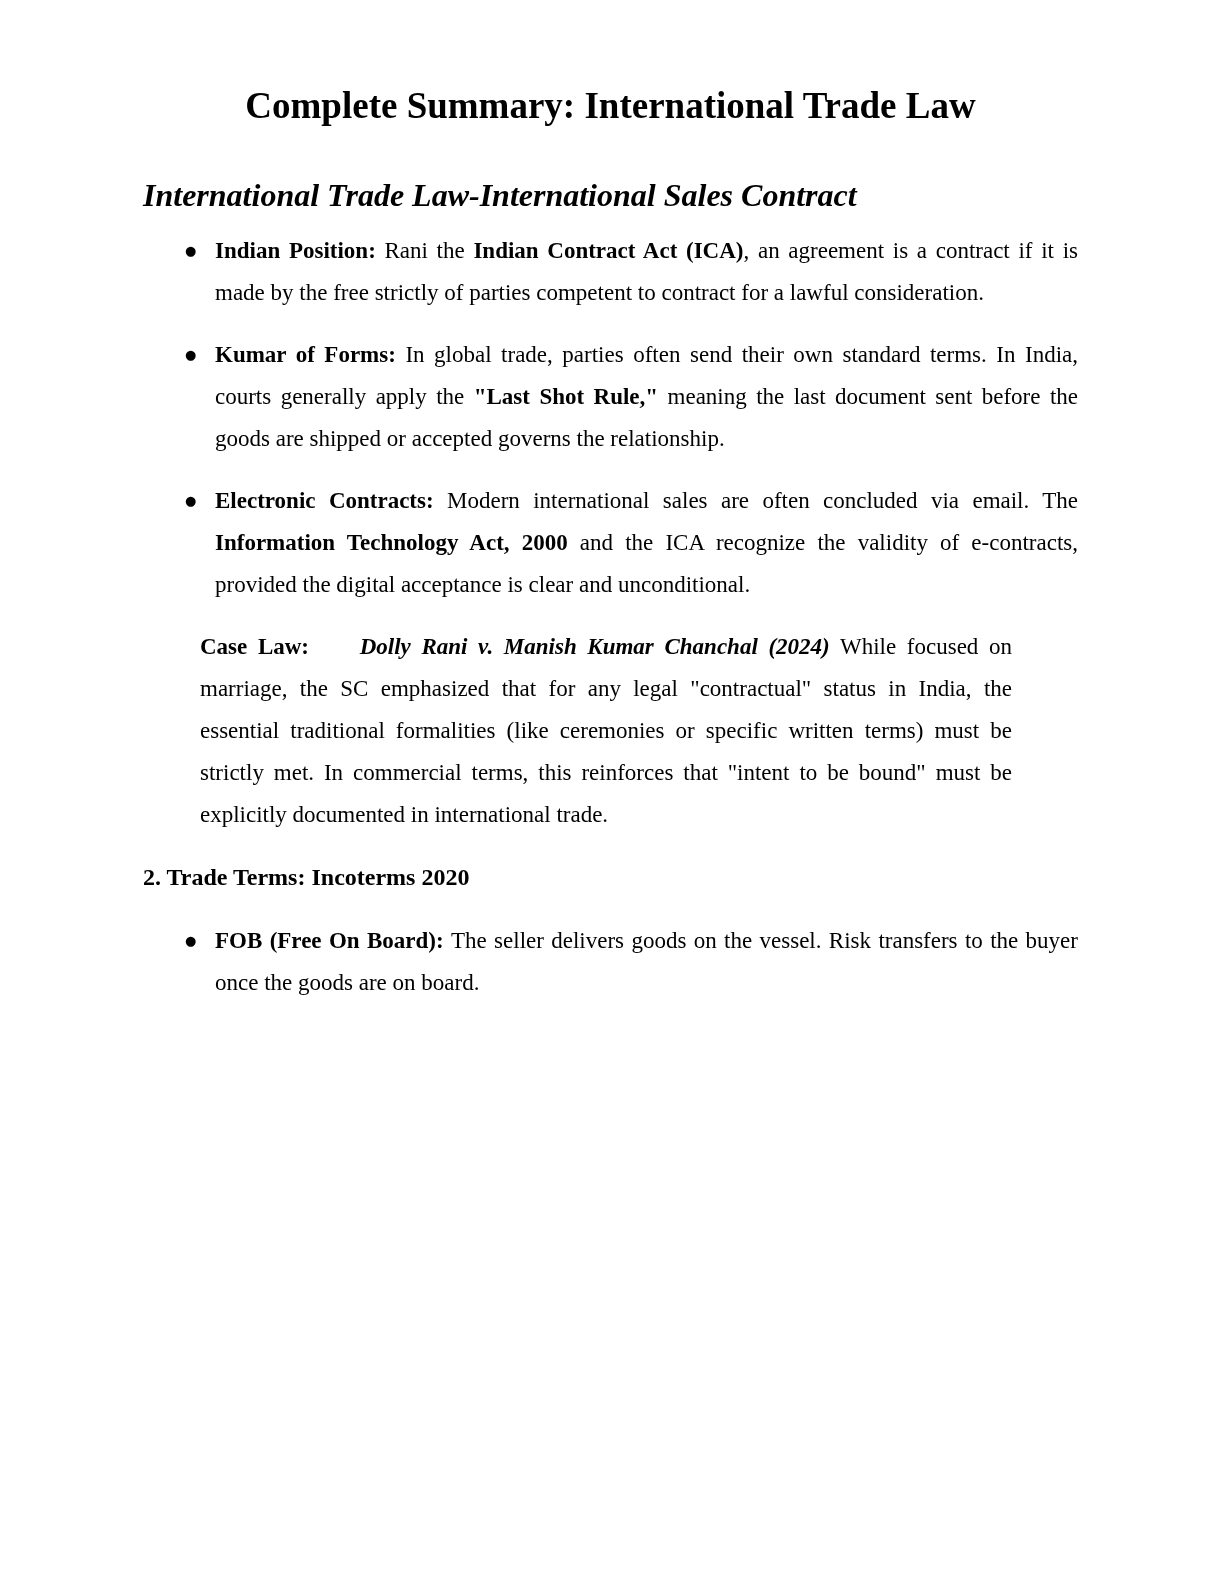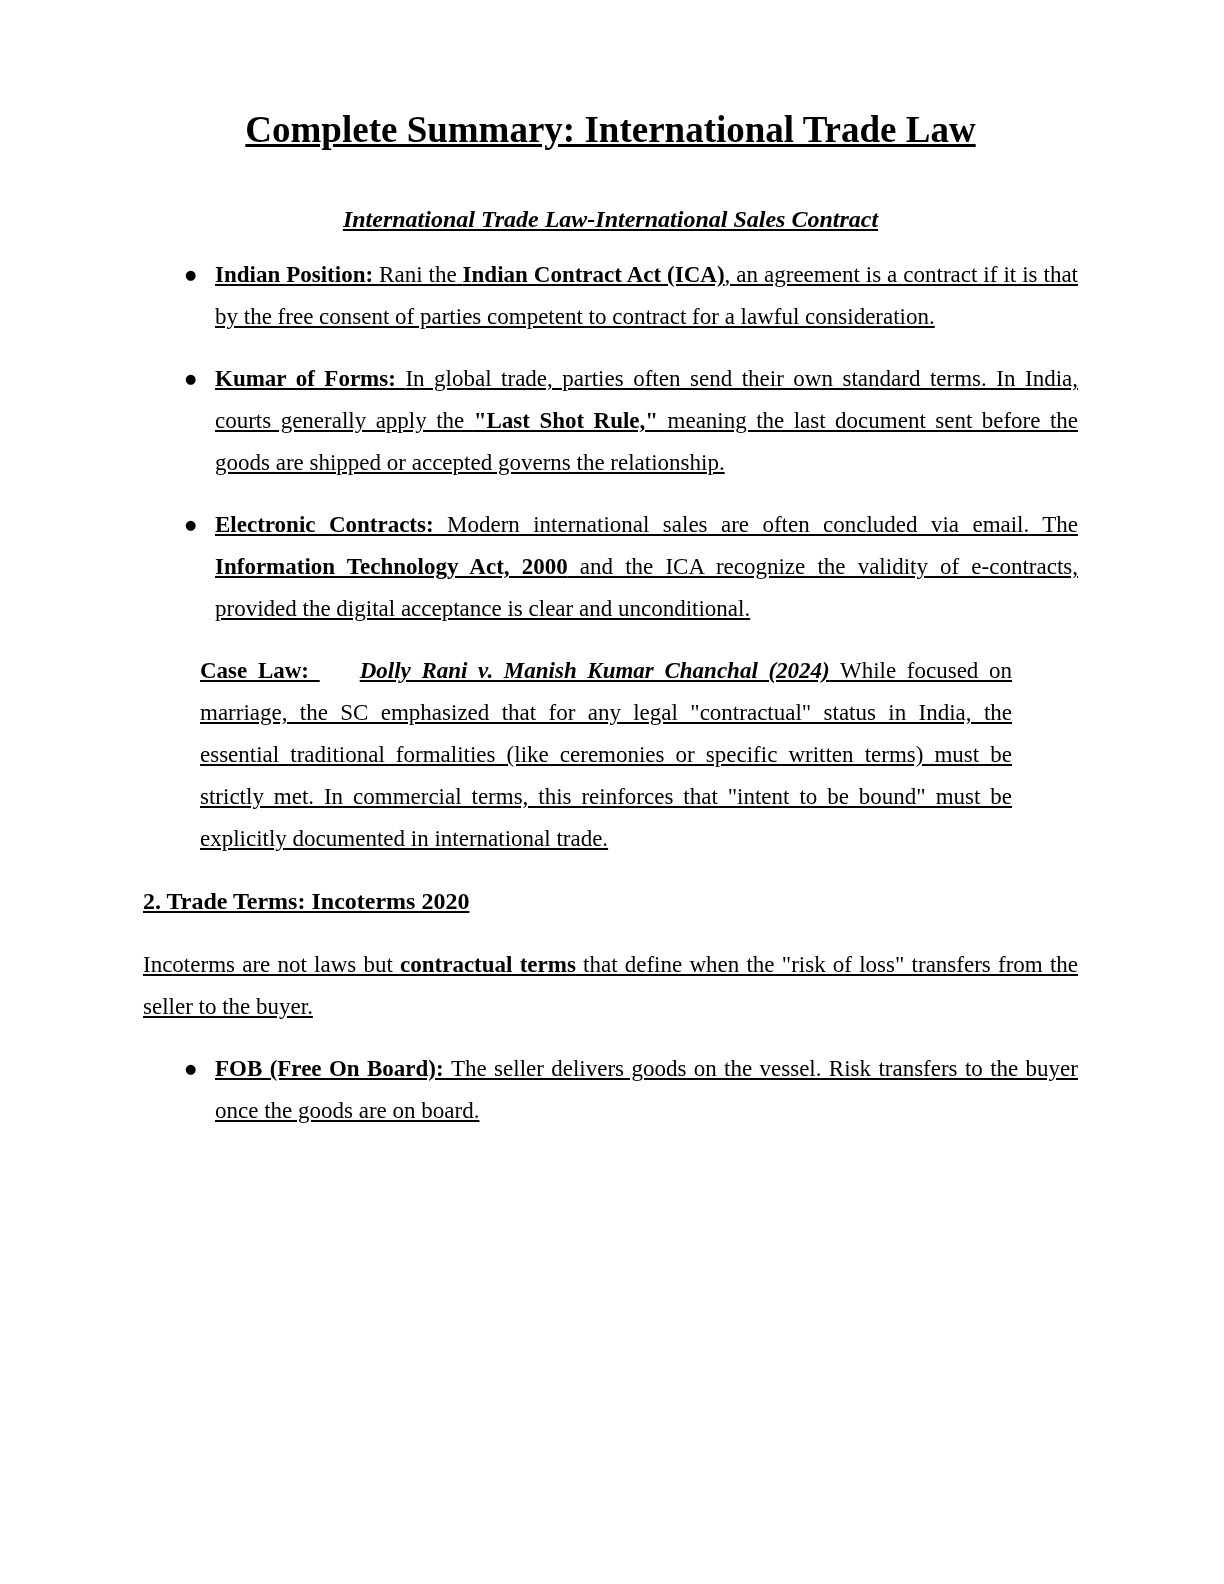--- a/index.html
+++ b/index.html
@@ -7,38 +7,37 @@
   body {
     width: 1224px;
     height: 1584px;
     background: #ffffff;
     color: #000000;
     font-family: "Liberation Serif", serif;
   }
   .page {
     width: 1224px;
     height: 1584px;
-    padding: 106px 146px 40px 143px;
+    padding: 82px 146px 40px 143px;
     overflow: hidden;
     background: #ffffff;
-    text-decoration: underline;
   }
   .doc-title {
     font-size: 37px;
     line-height: 48px;
     font-weight: bold;
     text-align: center;
     margin: 0 0 44px 0;
   }
   .doc-subtitle {
-    font-size: 24px;
+    font-size: 32px;
     line-height: 42px;
     font-weight: bold;
     font-style: italic;
-    text-align: center;
+    text-align: left;
     margin: 0 0 14px 0;
   }
   .section-heading {
     font-size: 24px;
     line-height: 42px;
     font-weight: bold;
     margin: 0 0 22px 0;
     text-align: left;
   }
   .para {
@@ -88,39 +87,38 @@
   <h1 class="doc-title">Complete Summary: International Trade Law</h1>
 
   <p class="doc-subtitle">International Trade Law-International Sales Contract</p>
 
   <div>
 
 
     <ul class="bullet-list">
       <li class="bullet-item">
         <span class="bullet-marker">●</span>
-        <span class="bullet-text"><span class="b">Indian Position: </span><span>Rani the </span><span class="b">Indian Contract Act (ICA)</span><span>, an agreement is a contract if it is that by the free consent of parties competent to contract for a lawful consideration.</span></span>
+        <span class="bullet-text"><span class="b">Indian Position: </span><span>Rani the </span><span class="b">Indian Contract Act (ICA)</span><span>, an agreement is a contract if it is made by the free strictly of parties competent to contract for a lawful consideration.</span></span>
       </li>
       <li class="bullet-item">
         <span class="bullet-marker">●</span>
         <span class="bullet-text"><span class="b">Kumar of Forms: </span><span>In global trade, parties often send their own standard terms. In India, courts generally apply the </span><span class="b">"Last Shot Rule,"</span><span> meaning the last document sent before the goods are shipped or accepted governs the relationship.</span></span>
       </li>
       <li class="bullet-item">
         <span class="bullet-marker">●</span>
         <span class="bullet-text"><span class="b">Electronic Contracts: </span><span>Modern international sales are often concluded via email. The </span><span class="b">Information Technology Act, 2000</span><span> and the ICA recognize the validity of e-contracts, provided the digital acceptance is clear and unconditional.</span></span>
       </li>
     </ul>
 
     <p class="case-law"><span class="b">Case Law: </span><span class="b i">Dolly Rani v. Manish Kumar Chanchal (2024)</span><span> While focused on marriage, the SC emphasized that for any legal "contractual" status in India, the essential traditional formalities (like ceremonies or specific written terms) must be strictly met. In commercial terms, this reinforces that "intent to be bound" must be explicitly documented in international trade.</span></p>
   </div>
 
   <div>
     <h2 class="section-heading">2. Trade Terms: Incoterms 2020</h2>
 
-    <p class="para"><span>Incoterms are not laws but </span><span class="b">contractual terms</span><span> that define when the "risk of loss" transfers from the seller to the buyer.</span></p>
 
     <ul class="bullet-list">
       <li class="bullet-item">
         <span class="bullet-marker">●</span>
         <span class="bullet-text"><span class="b">FOB (Free On Board): </span><span>The seller delivers goods on the vessel. Risk transfers to the buyer once the goods are on board.</span></span>
       </li>
     </ul>
   </div>
 
 </div>

